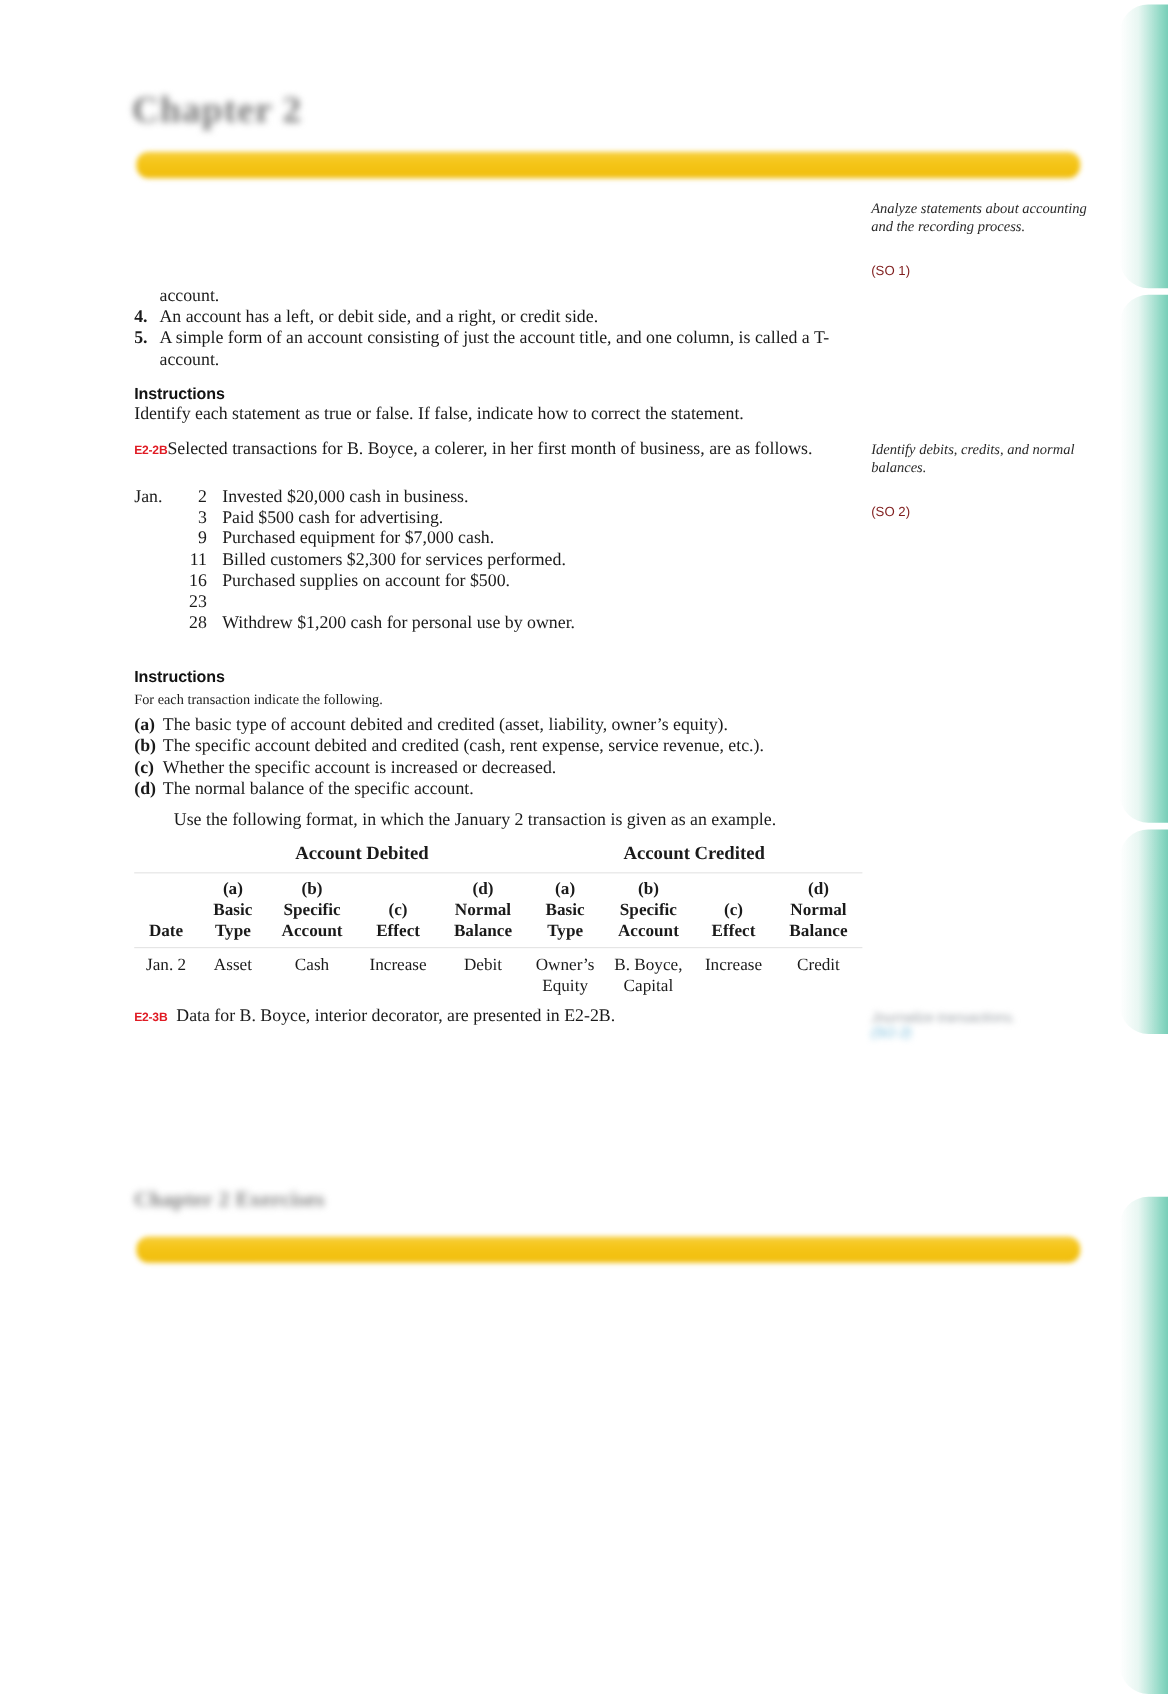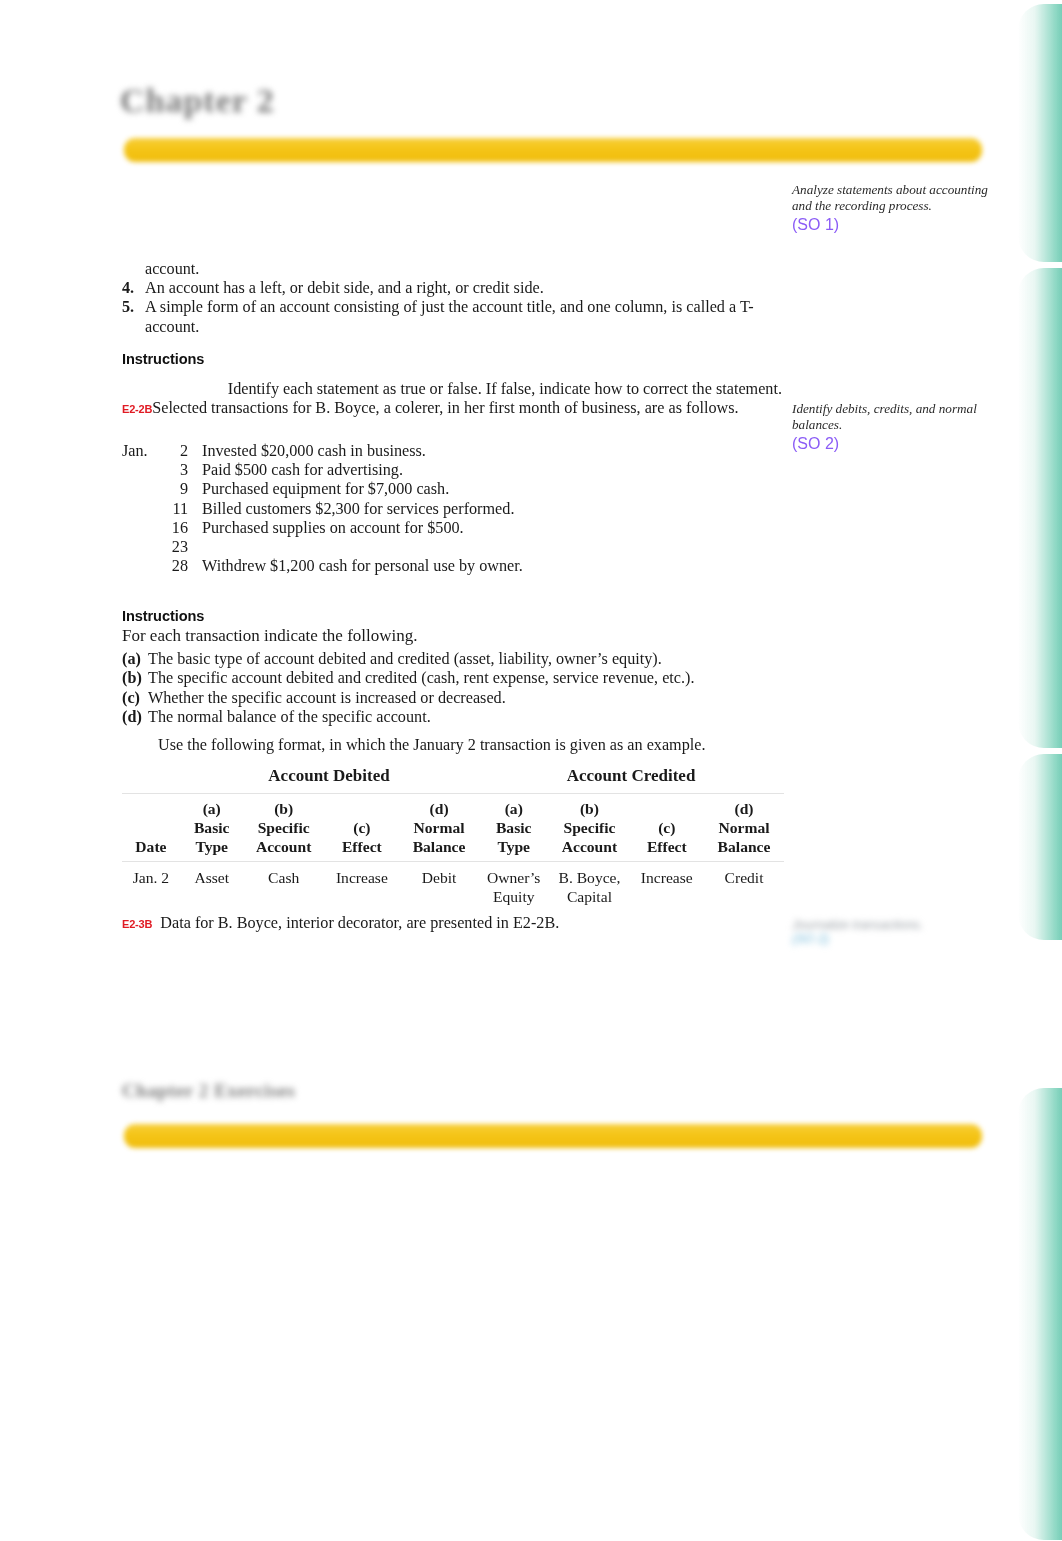--- a/index.html
+++ b/index.html
@@ -101,21 +101,21 @@
     font-family: "Liberation Sans", "DejaVu Sans", sans-serif;
     font-weight: bold;
     font-size: 14.6px;
     letter-spacing: -0.1px;
     color: #111;
   }
 
   .block { position: absolute; left: 122px; width: 660px; }
 
   #instructions-1 { top: 351px; }
-  #instructions-1 .instr-body { font-size: 16.2px; line-height: 19.4px; margin-top: 13px; text-align: right; }
+  #instructions-1 .instr-body { font-size: 16.2px; line-height: 19.4px; margin-top: 0; }
 
   
   #ex-2b { top: 399px; }
   .ex-code {
     font-family: "Liberation Sans", "DejaVu Sans", sans-serif;
     font-weight: bold;
     font-size: 11px;
     color: #e01b24;
     letter-spacing: -0.2px;
   }
@@ -128,21 +128,21 @@
     top: 442px;
     font-size: 16.2px;
     line-height: 19.2px;
   }
   .txn-row { display: flex; align-items: baseline; }
   .txn-month { width: 36px; flex: 0 0 36px; font-family: Liberation Serif, serif; }
   .txn-day   { width: 30px; flex: 0 0 30px; text-align: right; padding-right: 14px; }
   .txn-desc  { flex: 1 1 auto; white-space: nowrap; }
 
   #instructions-2 { top: 608px; }
-  #instructions-2 .instr-body { font-size: 17px; line-height: 19.4px; margin-top: 2px; }
+  #instructions-2 .instr-body { font-size: 13px; line-height: 19.4px; margin-top: 2px; }
 
   .abcd {
     position: absolute;
     left: 122px;
     top: 650px;
     width: 660px;
     font-size: 16.2px;
     line-height: 19.4px;
   }
   .abcd .row { display: flex; align-items: flex-start; }
@@ -210,24 +210,24 @@
     width: 196px;
     font-family: "Liberation Serif", "DejaVu Serif", serif;
     font-style: italic;
     font-size: 13.2px;
     line-height: 16.4px;
     color: #2a2a2a;
   }
   .margin-note .so {
     font-family: "Liberation Sans", "DejaVu Sans", sans-serif;
     font-style: normal;
-    font-size: 16px;
-    color: #8b5cf6;
+    font-size: 12px;
+    color: #7f1d1d;
     display: block;
-    margin-top: 2px;
+    margin-top: 23px;
   }
   #note-1 { top: 182px; }
   #note-2 { top: 401px; }
 </style>
 </head>
 <body>
 
 <div class="page">
 
   <div class="tab-strip tab-1"></div>

